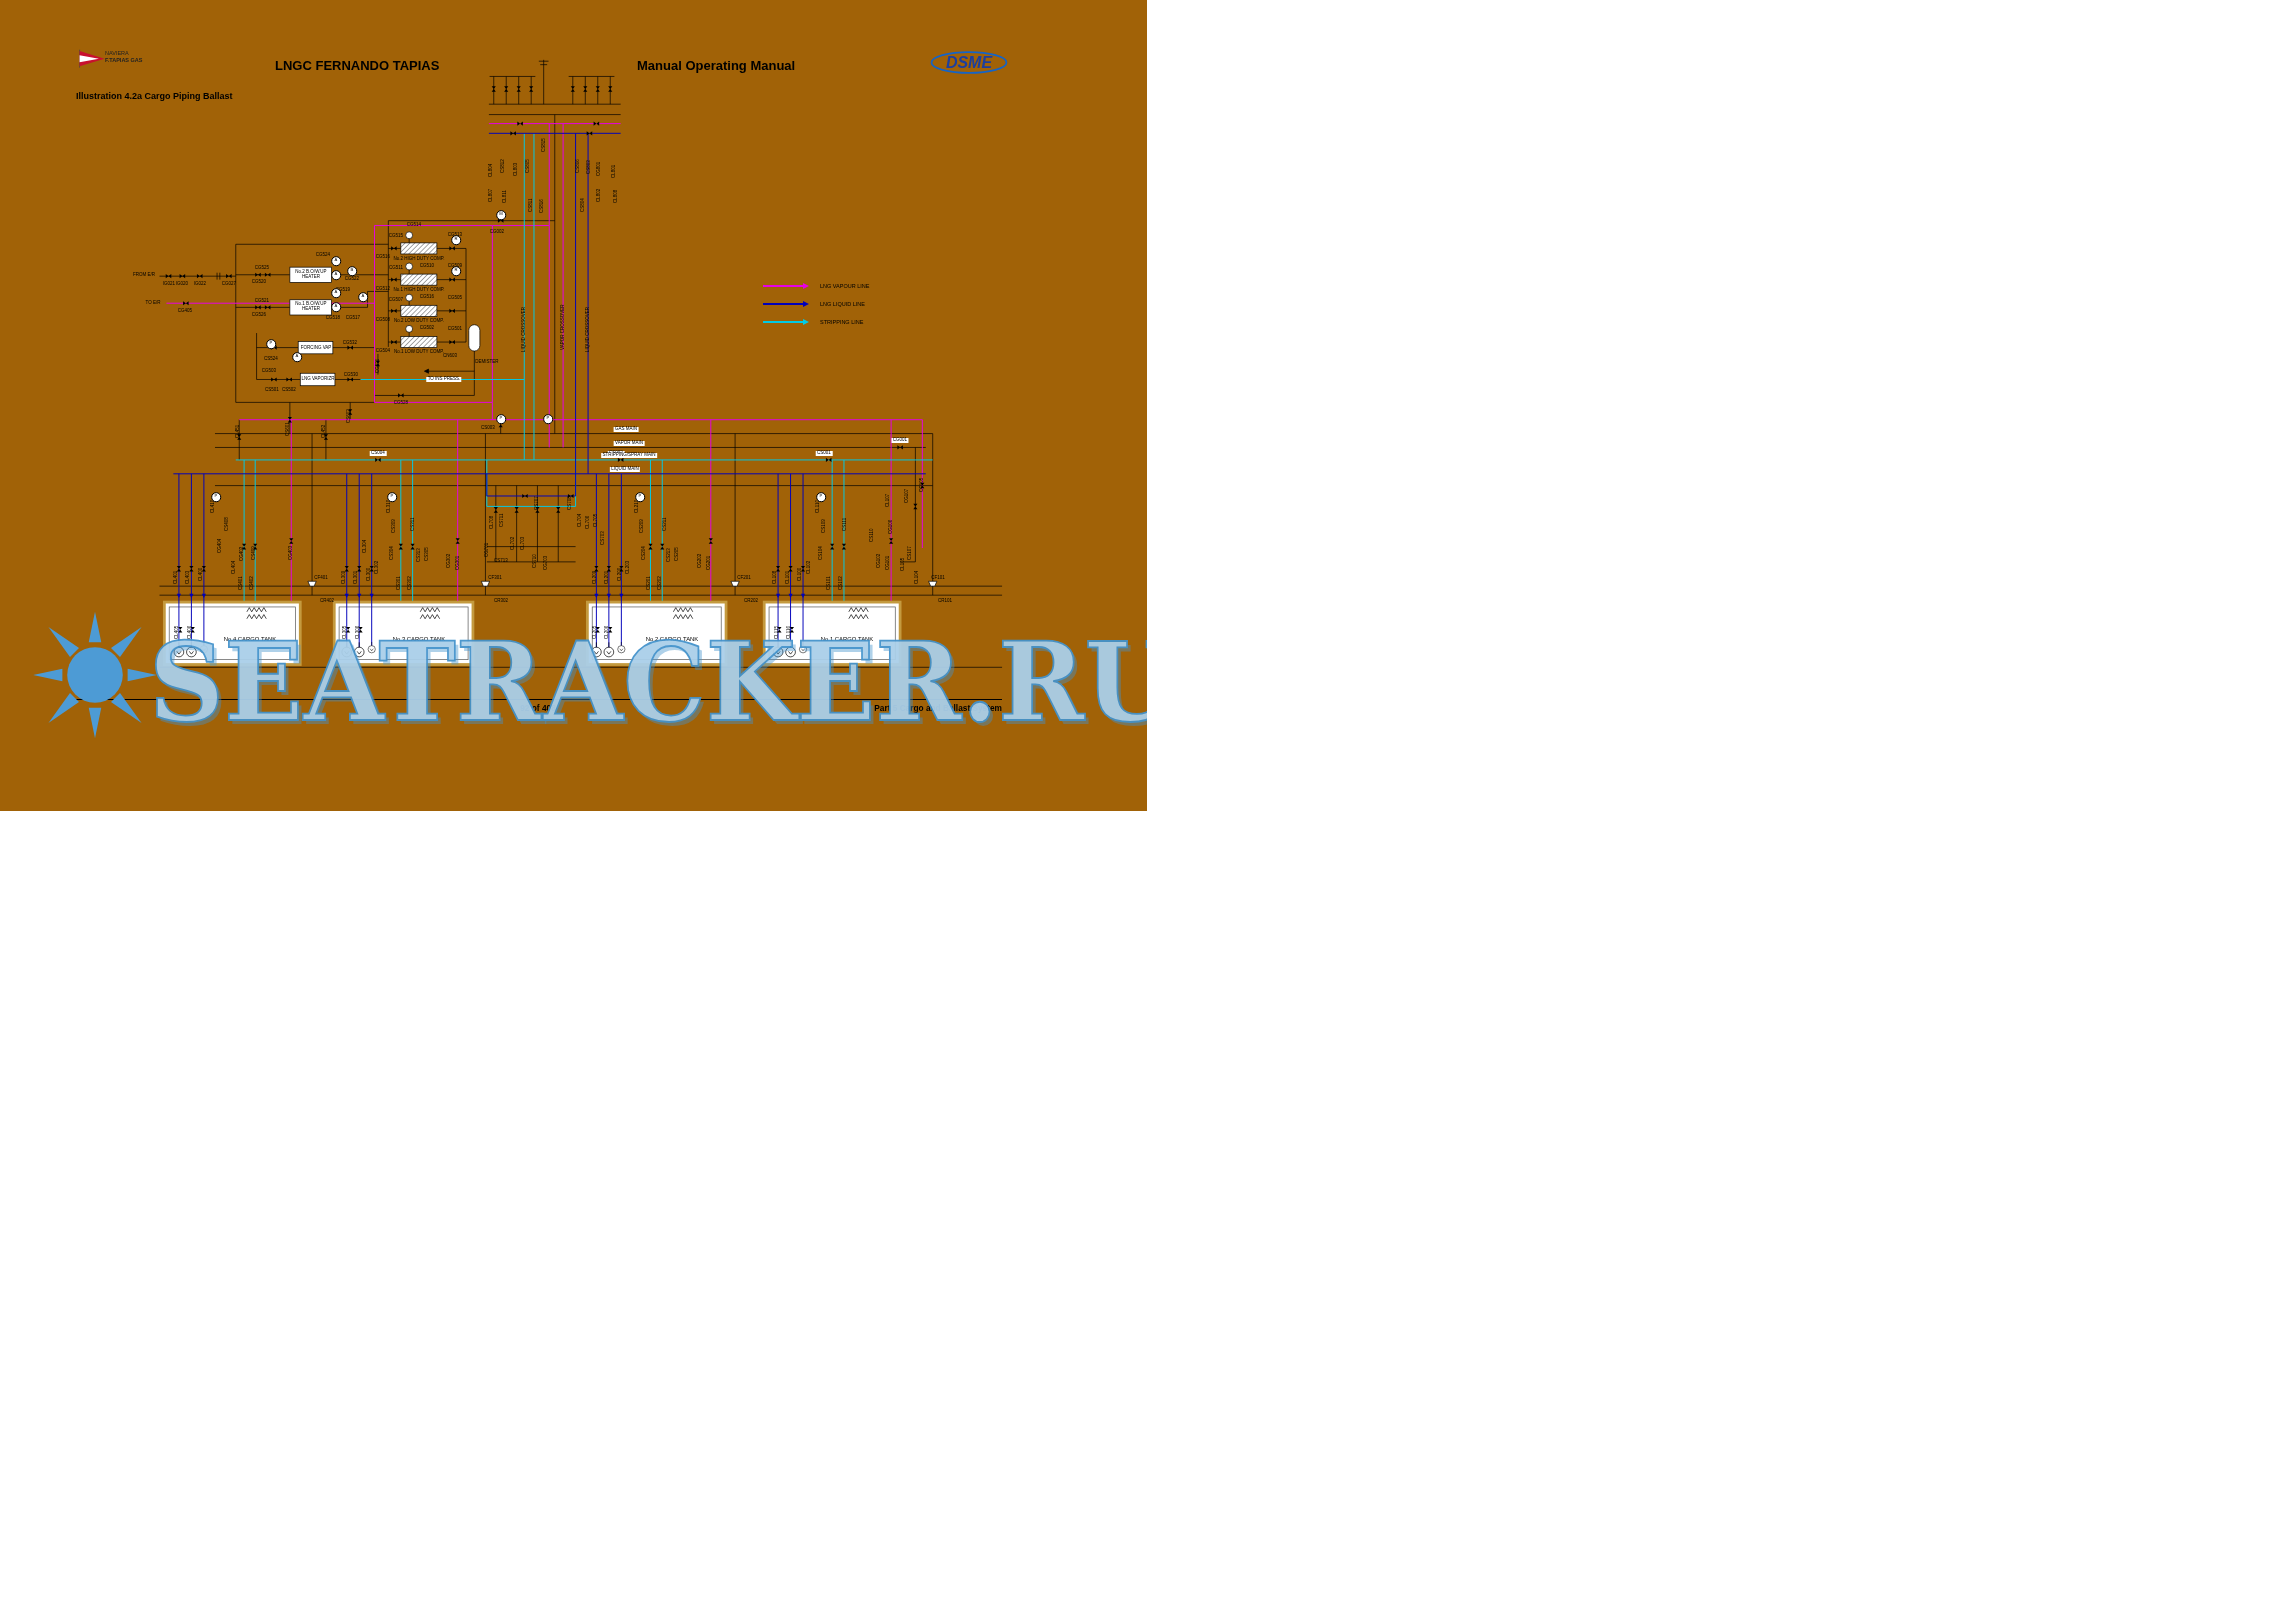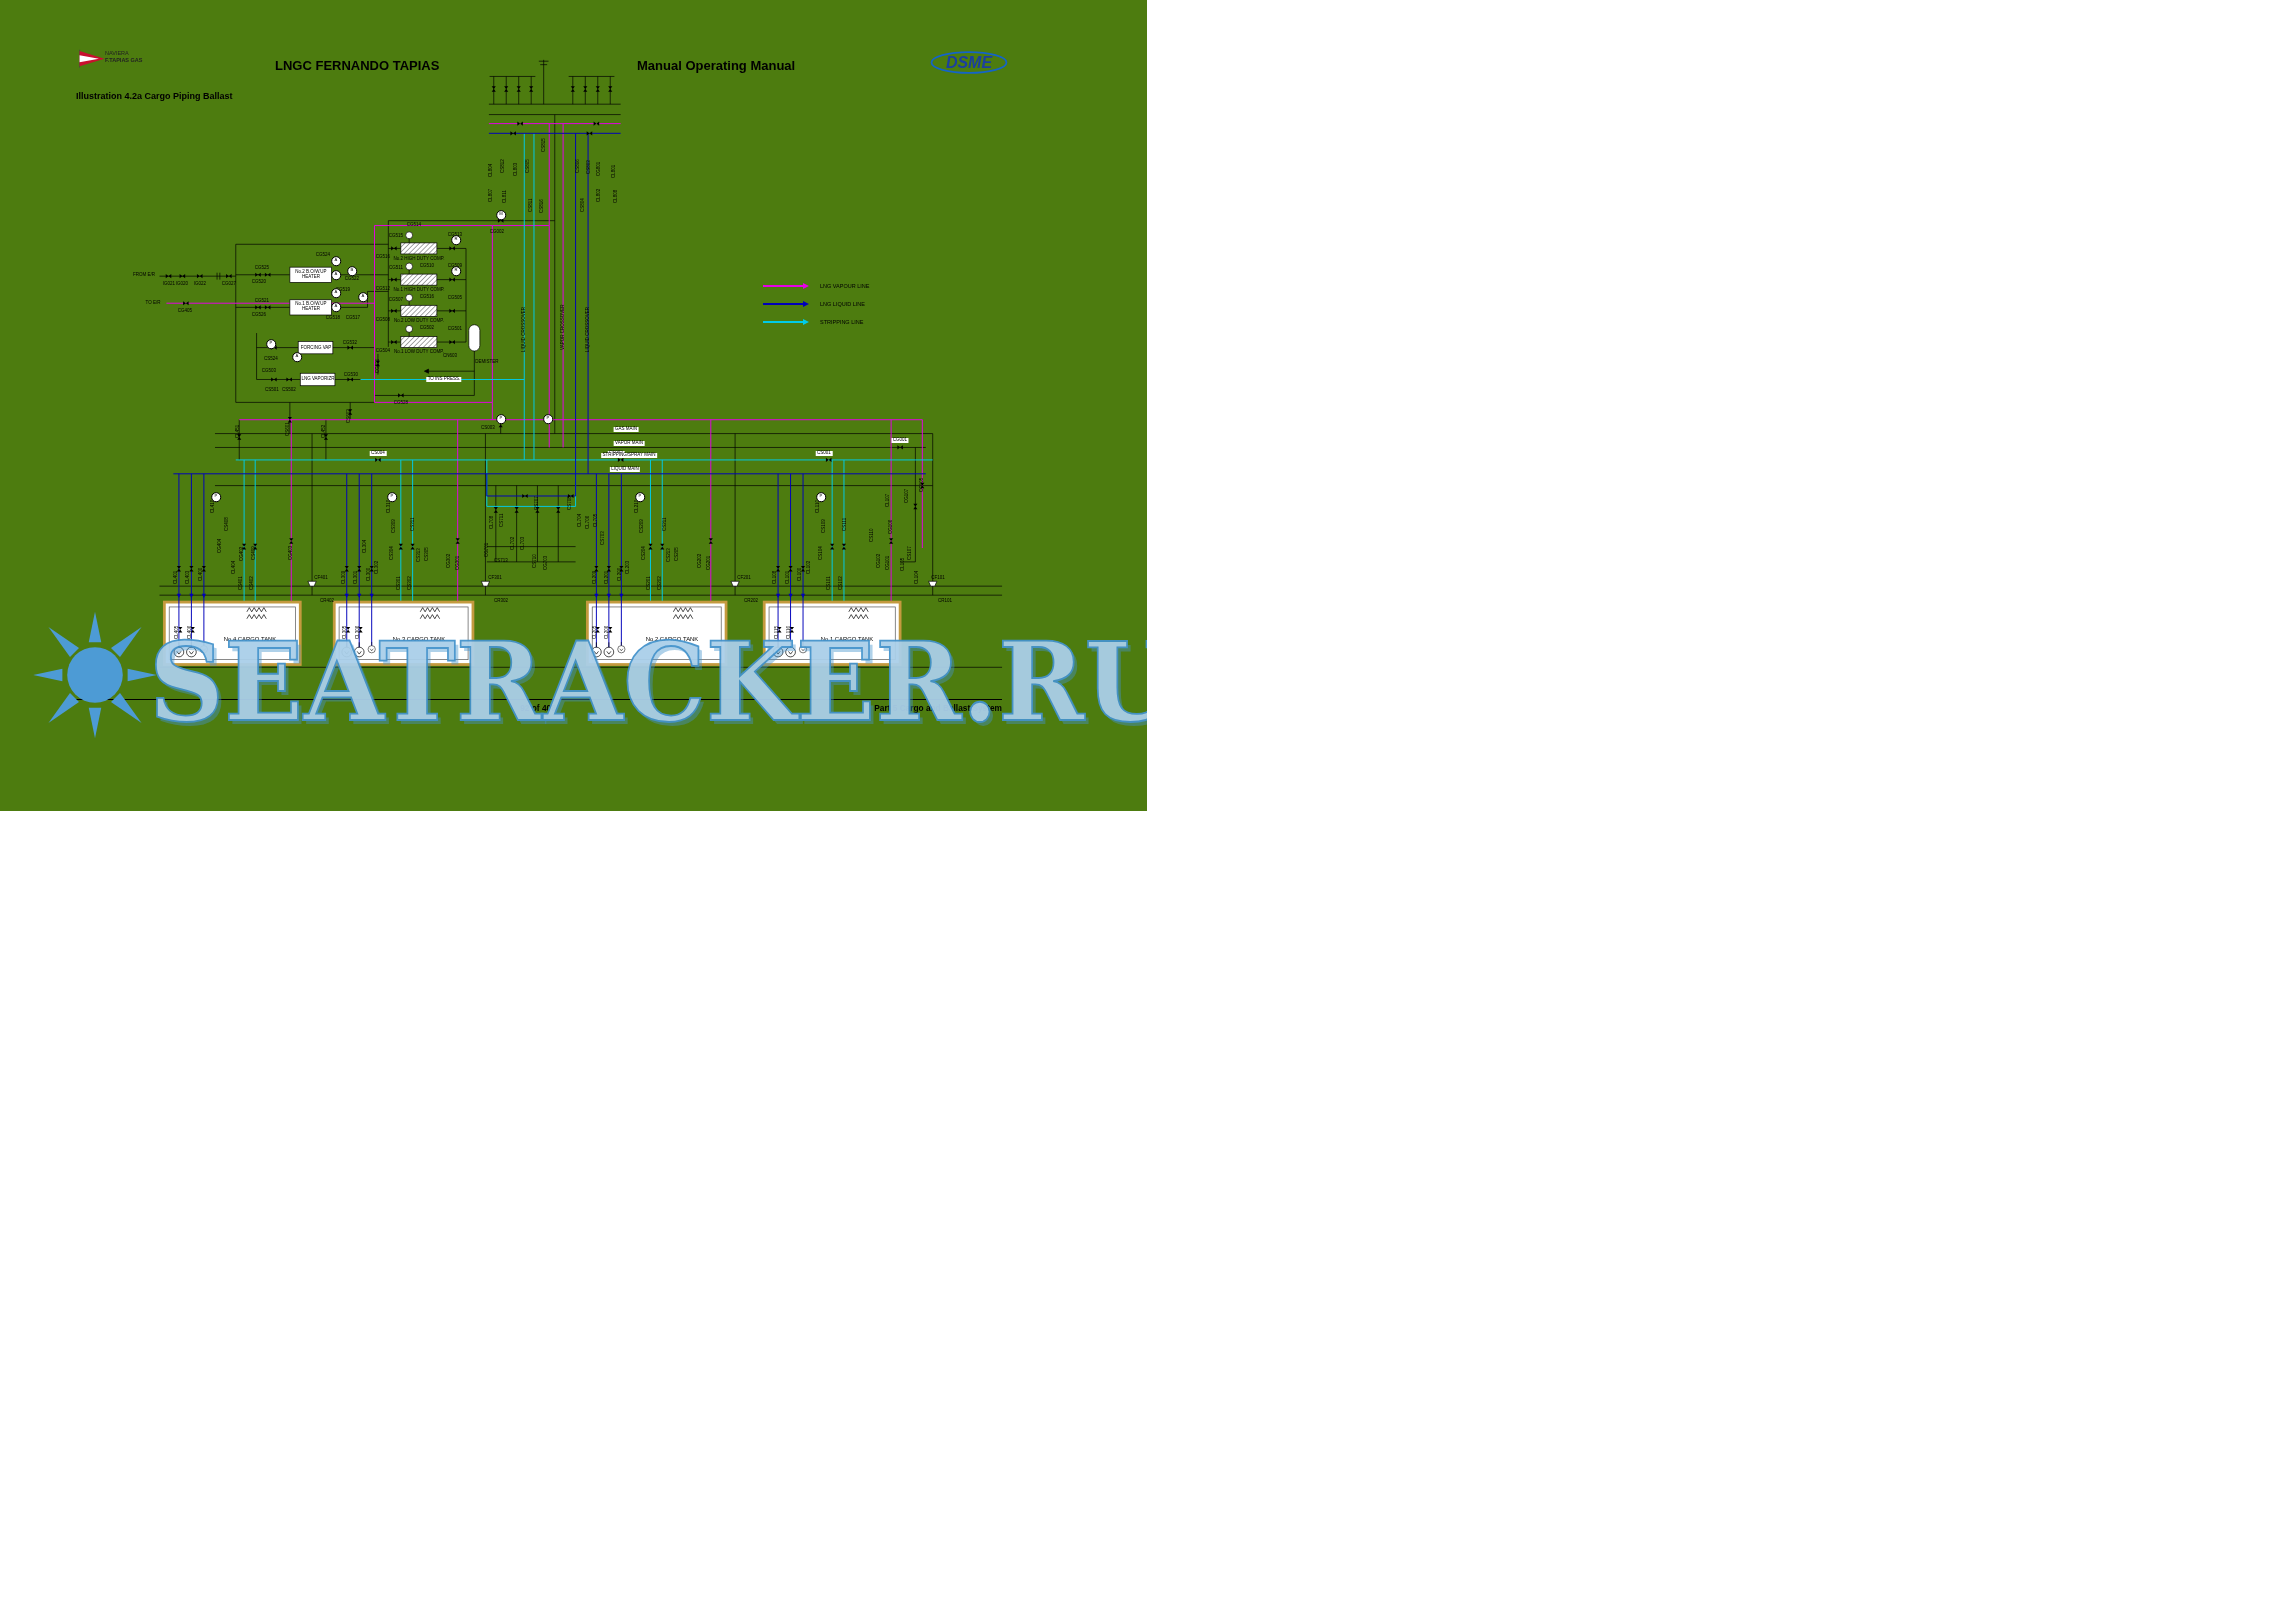--- a/index.html
+++ b/index.html
@@ -1,16 +1,16 @@
 <!DOCTYPE html>
 <html style="font-size:11px"><head>
 <meta charset="utf-8">
 <style>
   html,body{margin:0;padding:0;background:#fff;font-family:"Liberation Sans",sans-serif;}
-  #page{position:relative;width:1147px;height:811px;background:#4d7c0f;overflow:hidden;}
+  #page{position:relative;width:1147px;height:811px;background:#a16207;overflow:hidden;}
   
   .hdr-co{position:absolute;left:105px;top:50px;font-size:5.5px;color:#222;line-height:1.3;}
   #ship-name{position:absolute;left:275px;top:58px;font-size:13px;font-weight:bold;color:#000;}
   #manual-title{position:absolute;left:637px;top:58px;font-size:13px;font-weight:bold;color:#000;}
   #illus-title{position:absolute;left:76px;top:91px;font-size:9px;font-weight:bold;color:#000;}
   #flag-logo{position:absolute;left:78px;top:49px;}
   #dsme-logo{position:absolute;left:930px;top:50px;}
   
   #diagram{position:absolute;left:0;top:0;}
   #labels{position:absolute;left:0;top:0;width:1147px;height:811px;pointer-events:none;}

